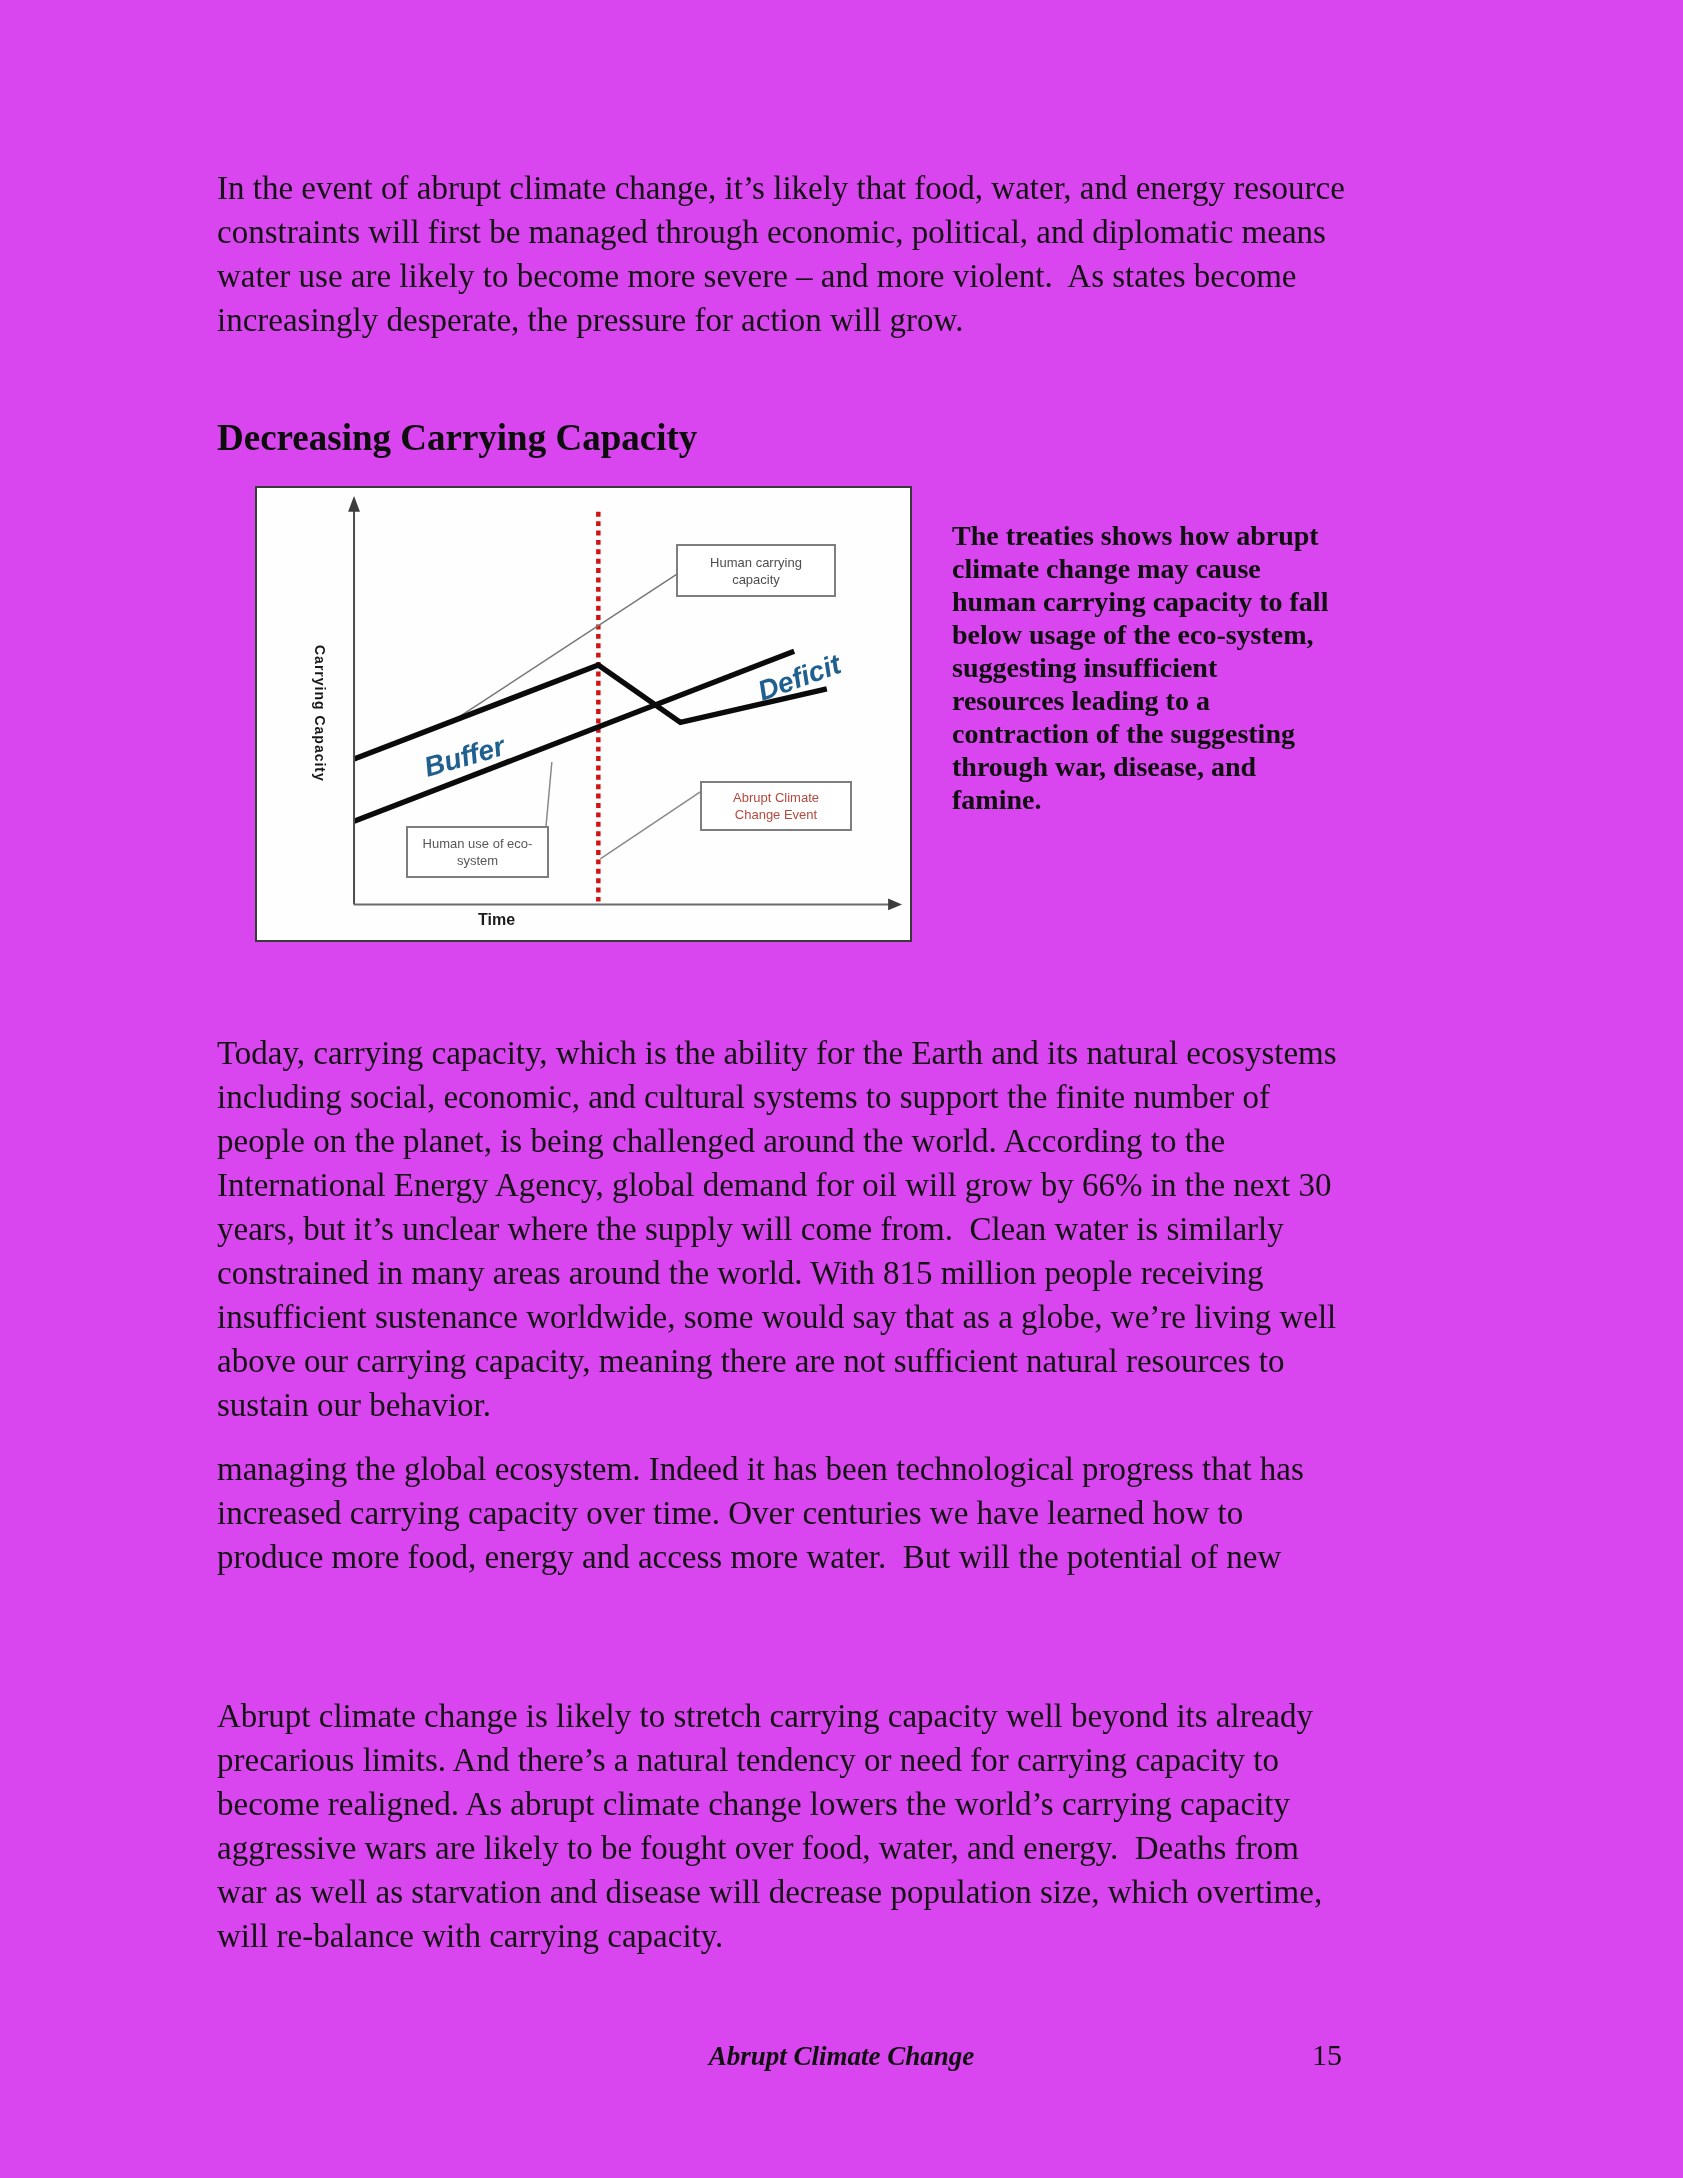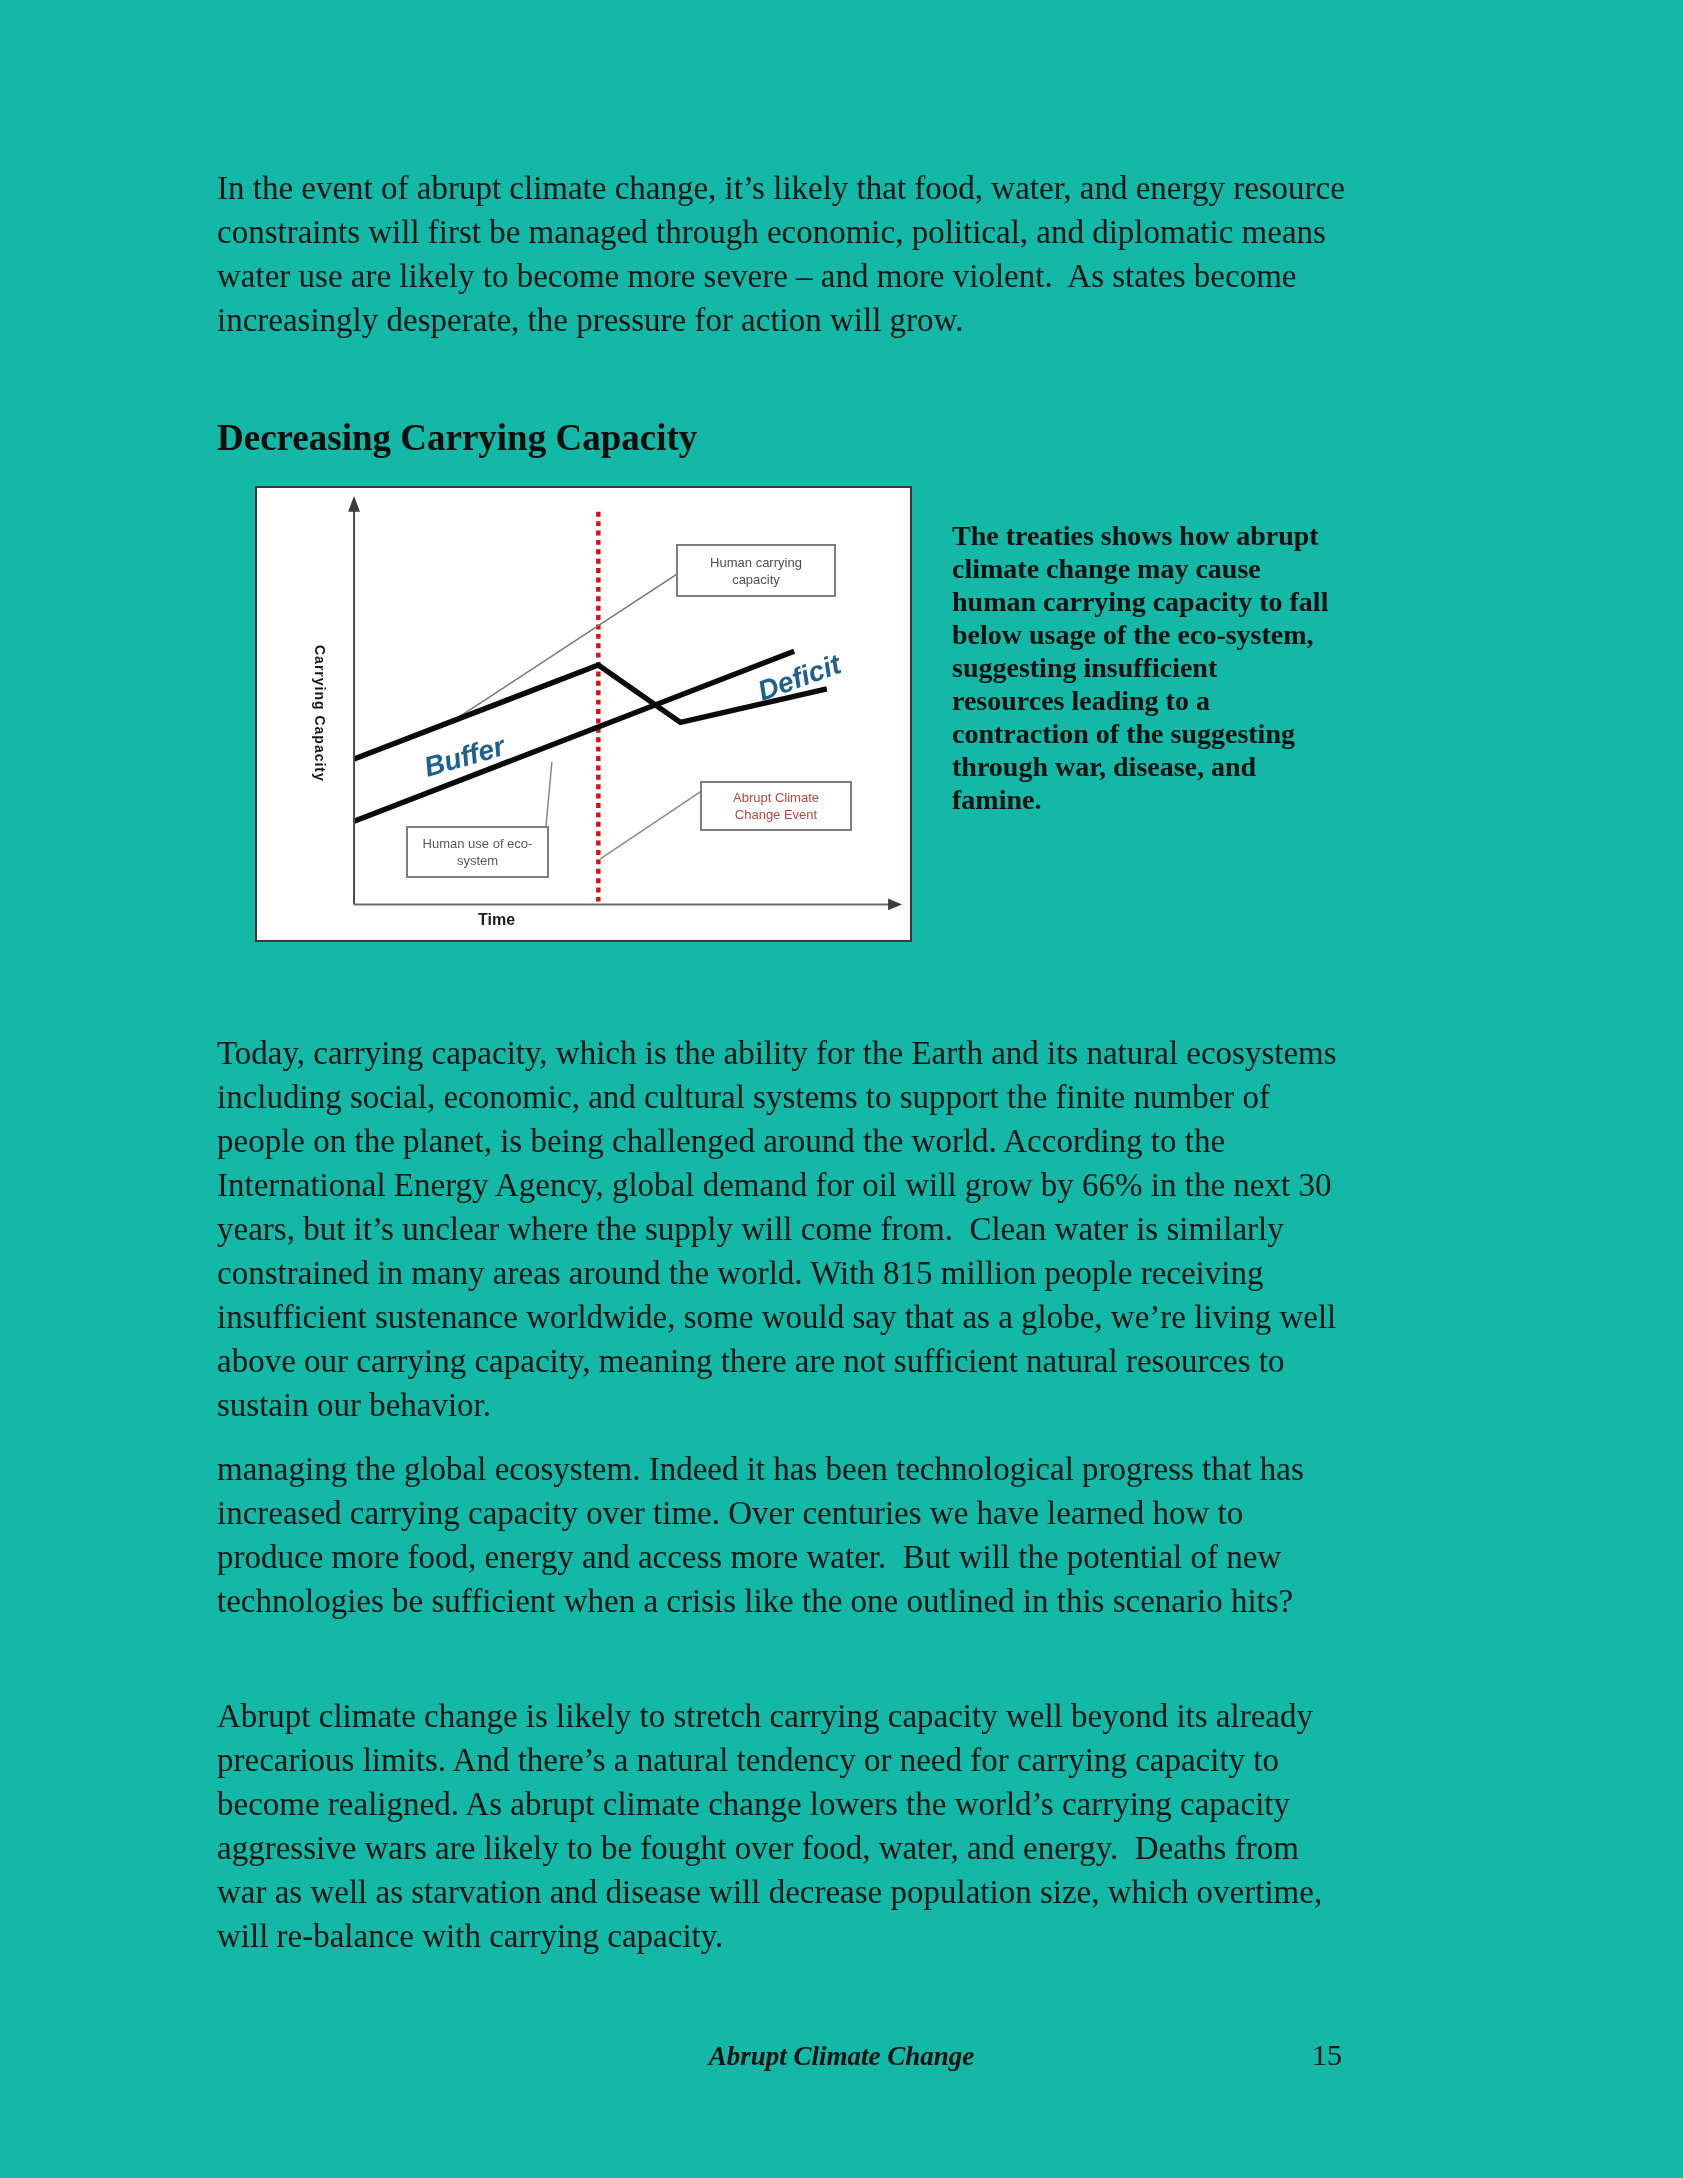--- a/index.html
+++ b/index.html
@@ -1,17 +1,17 @@
 <!DOCTYPE html>
 <html><head>
 <meta charset="utf-8">
 <style>
   html,body{margin:0;padding:0;background:#e8e8e8;}
   .page{
-    position:relative;width:1683px;height:2178px;background:#14b8a6;
+    position:relative;width:1683px;height:2178px;background:#d946ef;
     margin:0 auto;overflow:hidden;
     font-family:"Liberation Serif", serif;color:#121212;
   }
   
   .body-para{position:absolute;left:217px;font-size:33px;line-height:44px;color:#141414;}
   .body-para .line{white-space:pre;}
   .p1{top:166px;}
   .p2{top:1031px;}
   .p3{top:1447px;}
   .p4{top:1694px;}
@@ -144,21 +144,20 @@
       <div class="line">constrained in many areas around the world. With 815 million people receiving</div>
       <div class="line">insufficient sustenance worldwide, some would say that as a globe, we’re living well</div>
       <div class="line">above our carrying capacity, meaning there are not sufficient natural resources to</div>
       <div class="line">sustain our behavior.</div>
     </div>
 
   <div class="body-para p3">
       <div class="line">managing the global ecosystem. Indeed it has been technological progress that has</div>
       <div class="line">increased carrying capacity over time. Over centuries we have learned how to</div>
       <div class="line">produce more food, energy and access more water.  But will the potential of new</div>
-      <div class="line">technologies be sufficient when a crisis like the one outlined in this scenario hits?</div>
     </div>
 
   <div class="body-para p4">
       <div class="line">Abrupt climate change is likely to stretch carrying capacity well beyond its already</div>
       <div class="line">precarious limits. And there’s a natural tendency or need for carrying capacity to</div>
       <div class="line">become realigned. As abrupt climate change lowers the world’s carrying capacity</div>
       <div class="line">aggressive wars are likely to be fought over food, water, and energy.  Deaths from</div>
       <div class="line">war as well as starvation and disease will decrease population size, which overtime,</div>
       <div class="line">will re-balance with carrying capacity.</div>
     </div>

